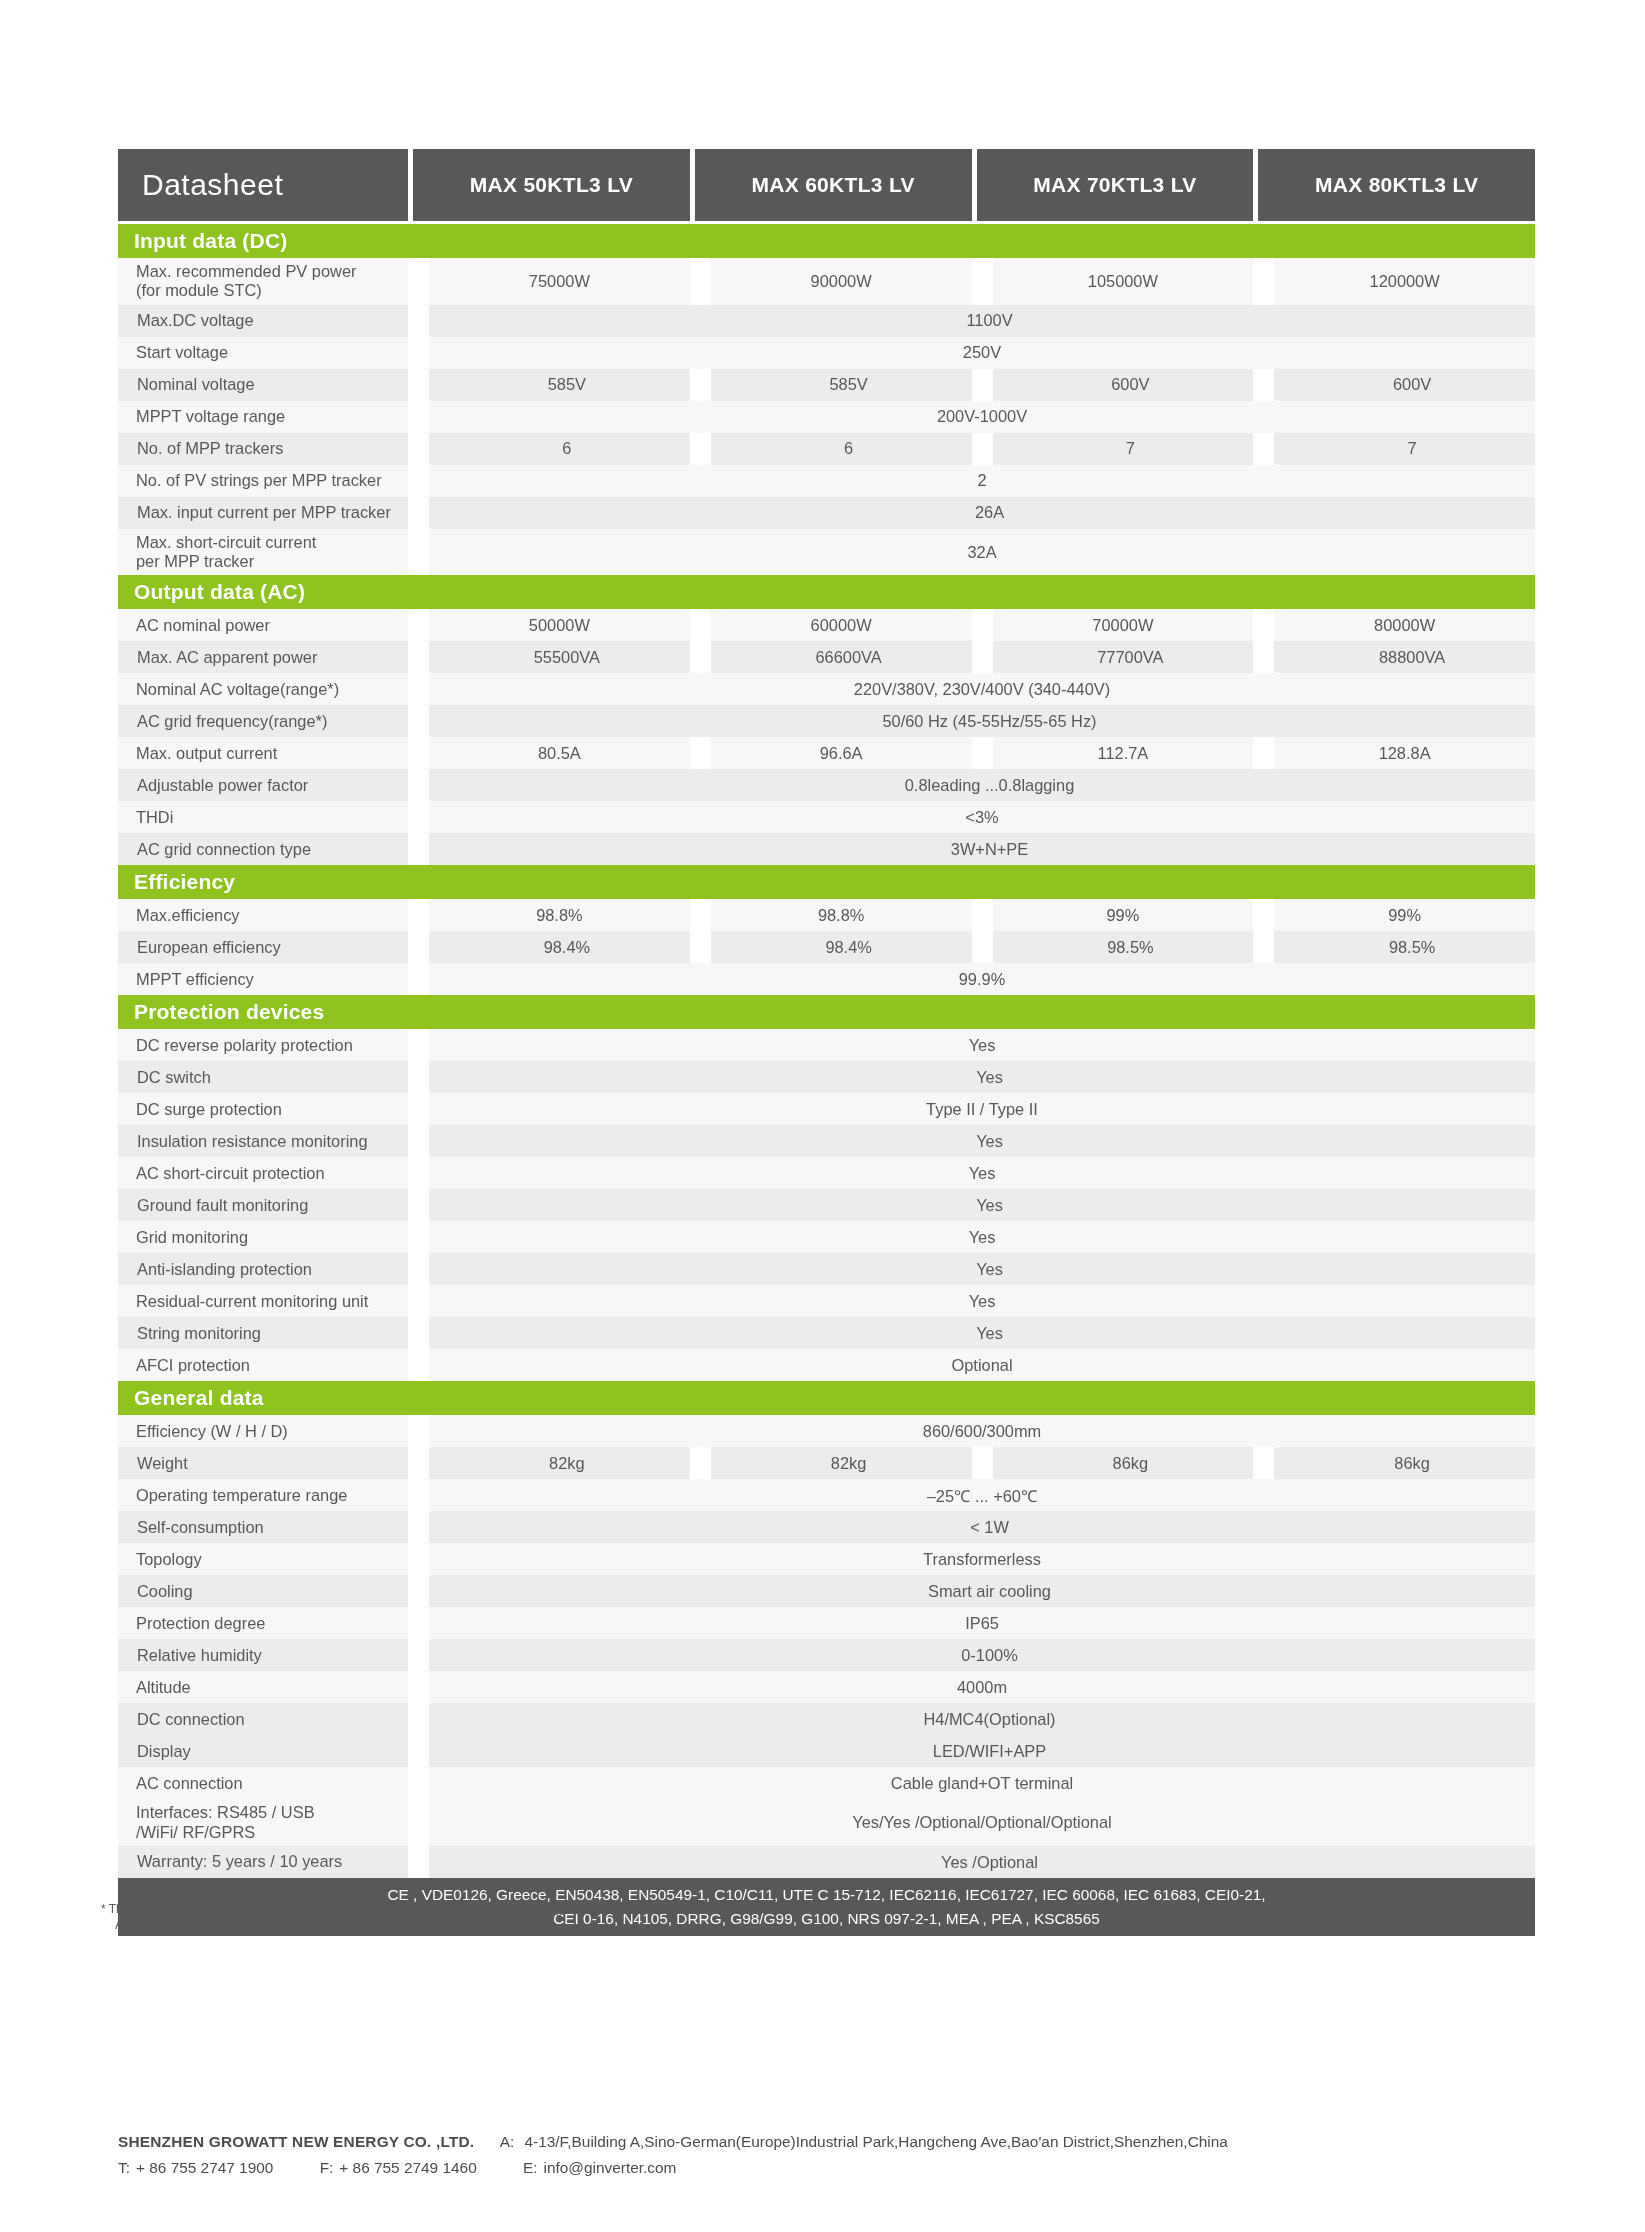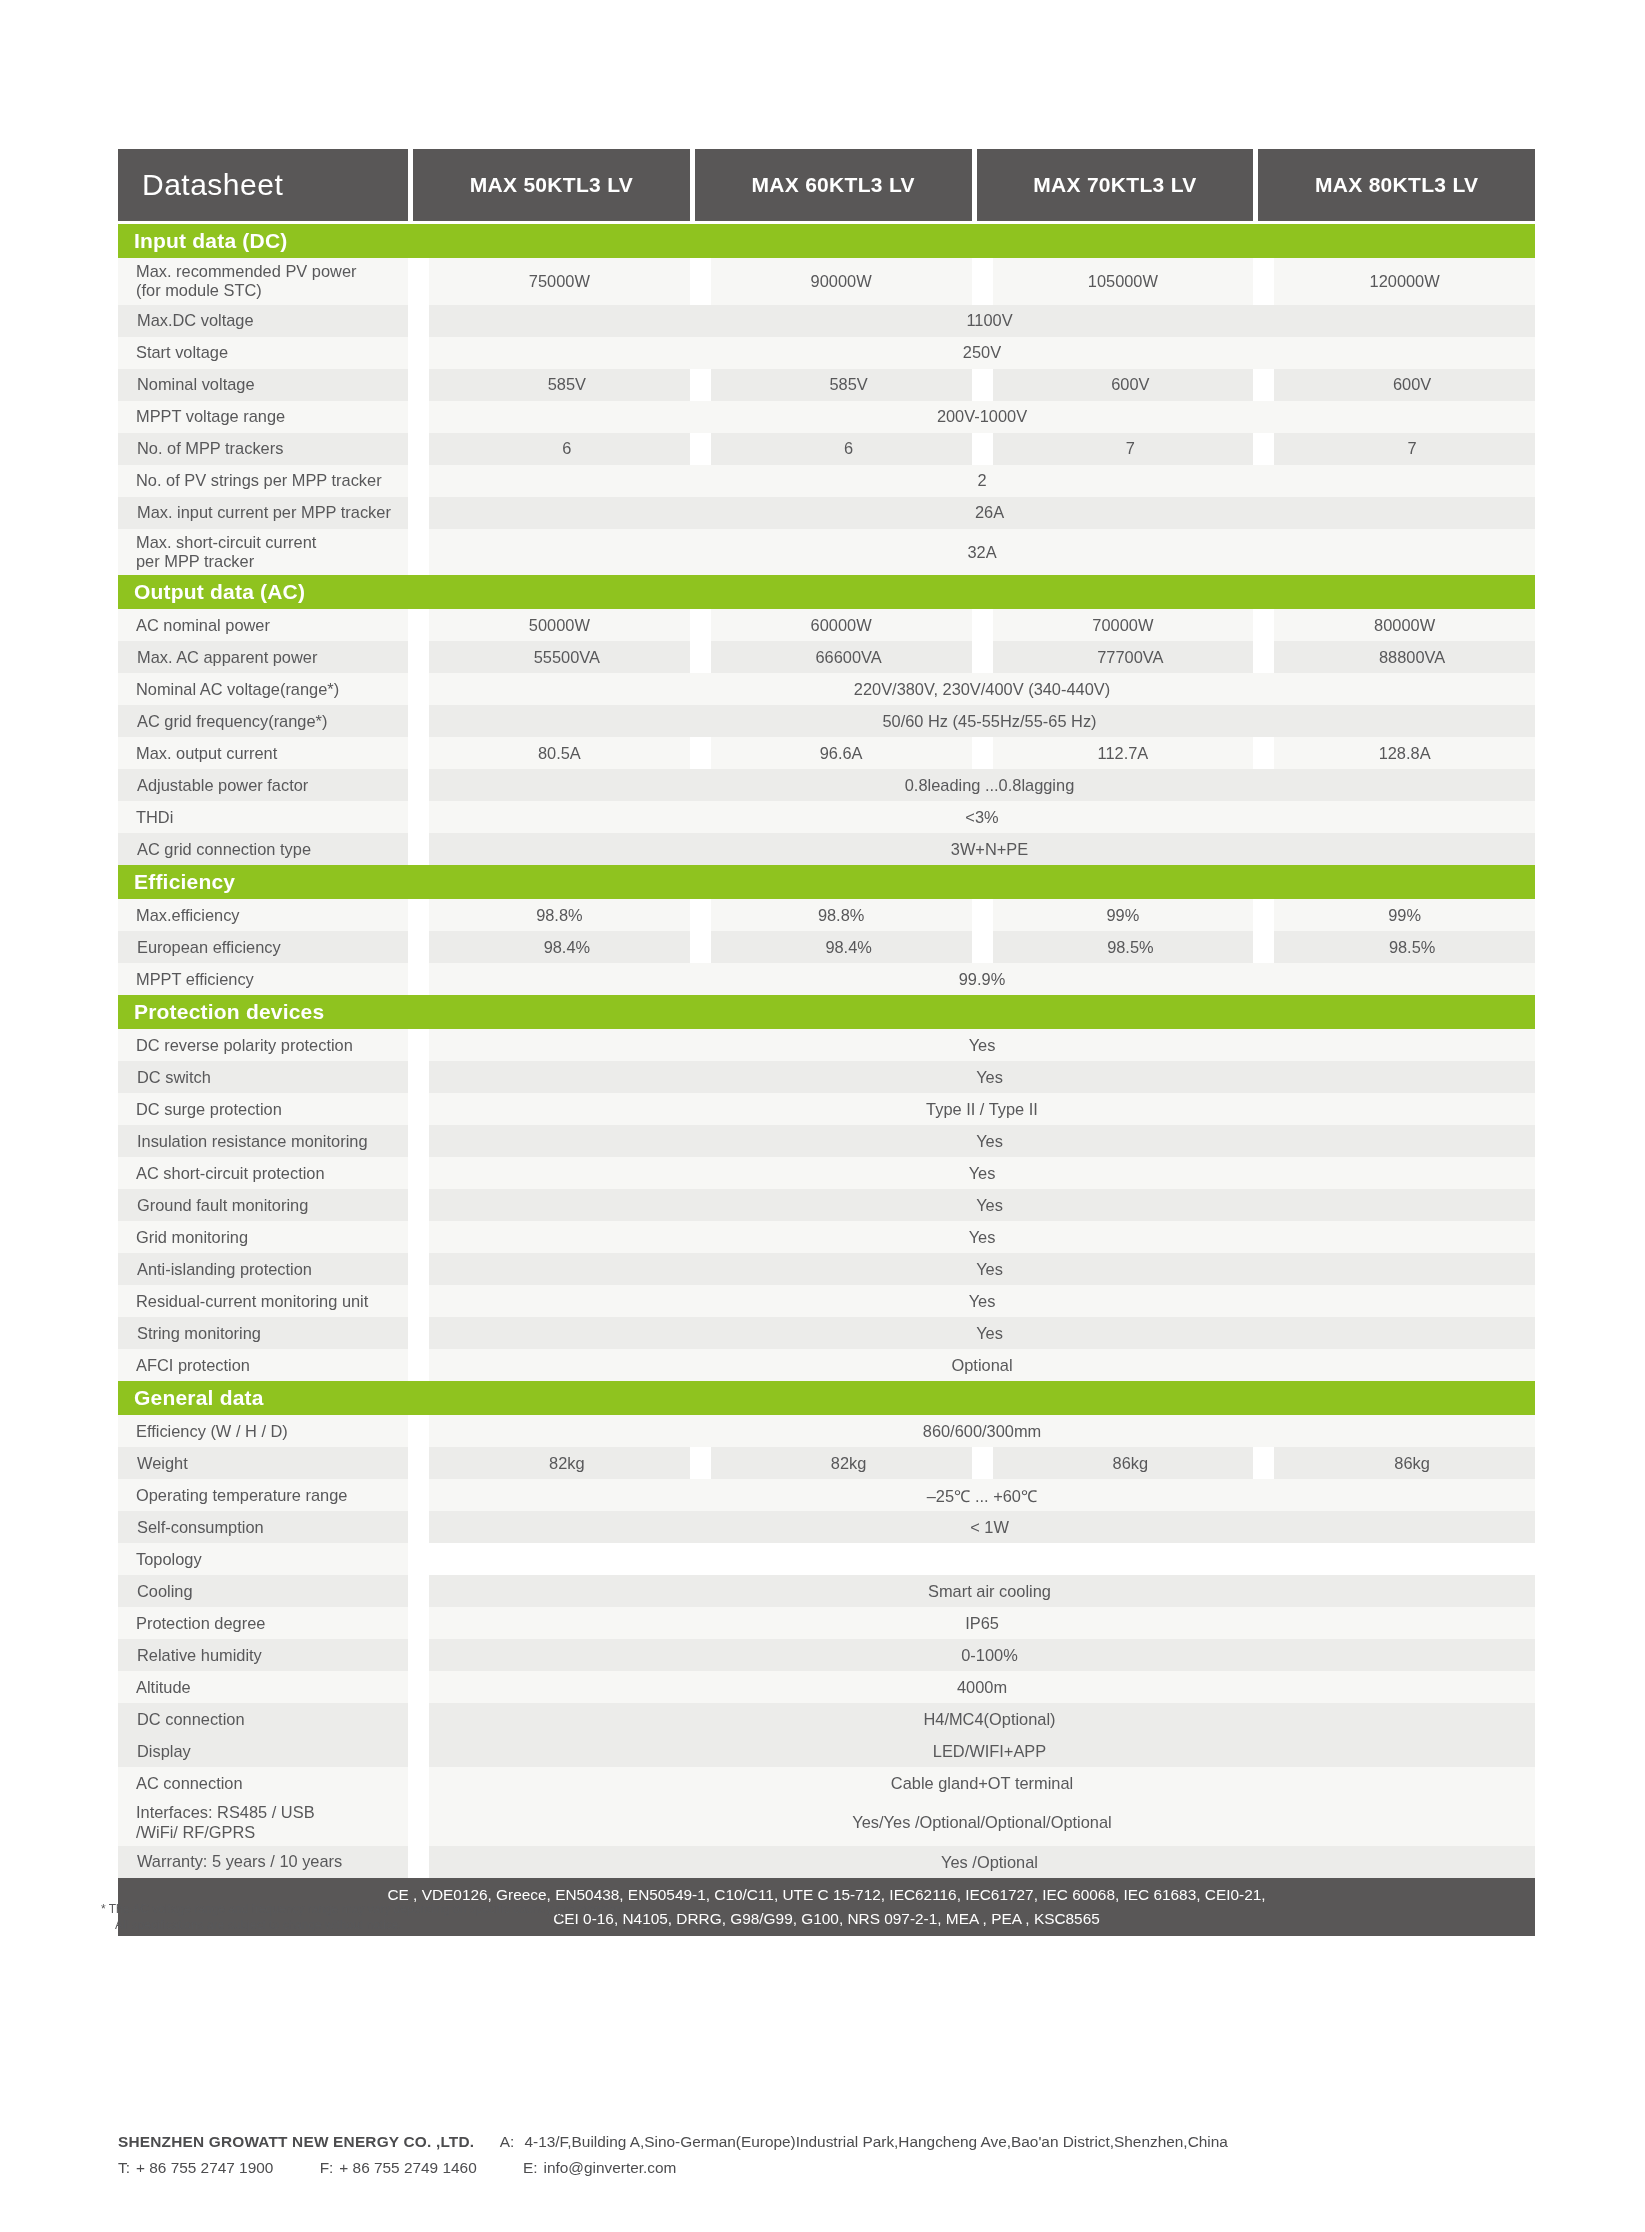--- a/index.html
+++ b/index.html
@@ -272,20 +272,21 @@
         <div class="row light">
           <div class="cell label">Operating temperature range</div>
           <div class="cell merged">–25℃ ... +60℃</div>
         </div>
         <div class="row dark">
           <div class="cell label">Self-consumption</div>
           <div class="cell merged">&lt; 1W</div>
         </div>
         <div class="row light">
           <div class="cell label">Topology</div>
+          <div class="cell merged">Transformerless</div>
         </div>
         <div class="row dark">
           <div class="cell label">Cooling</div>
           <div class="cell merged">Smart air cooling</div>
         </div>
         <div class="row light">
           <div class="cell label">Protection degree</div>
           <div class="cell merged">IP65</div>
         </div>
         <div class="row dark">

